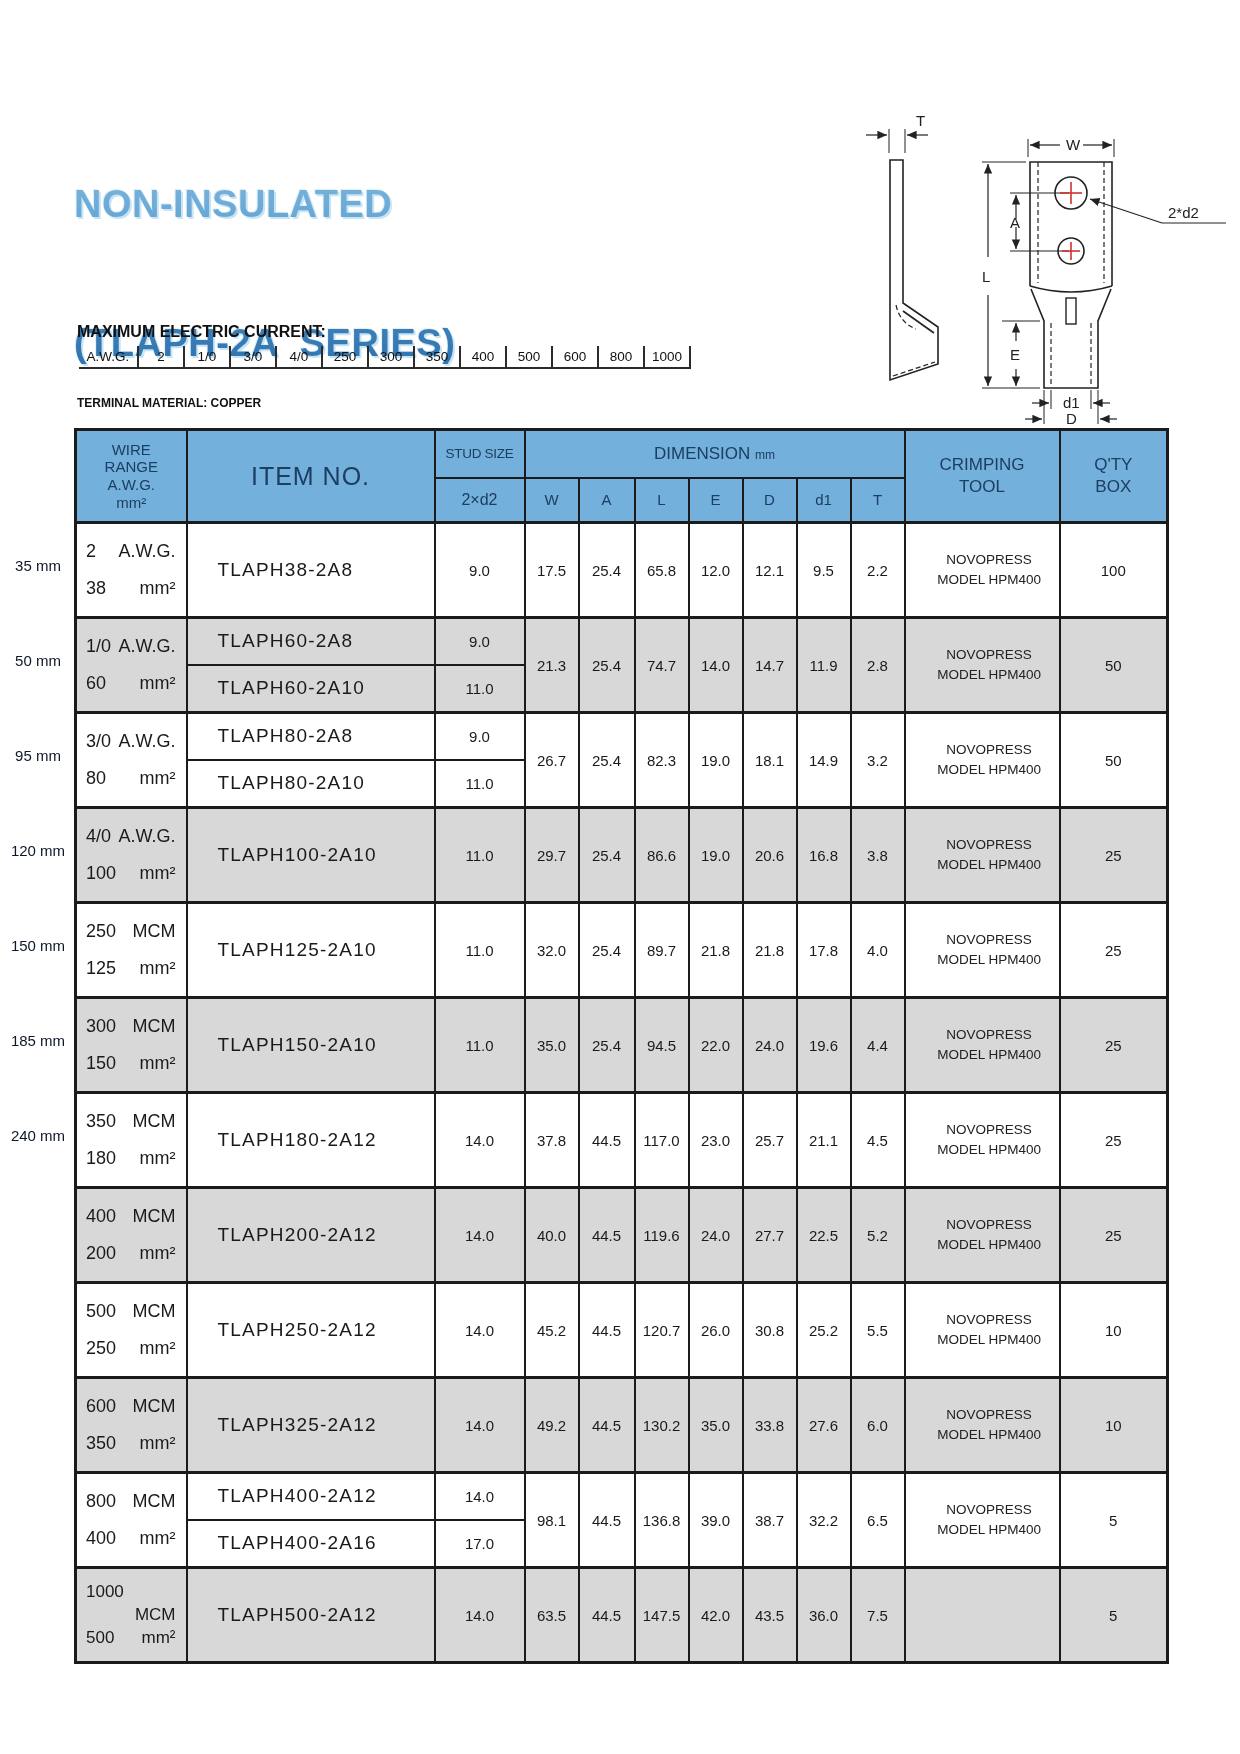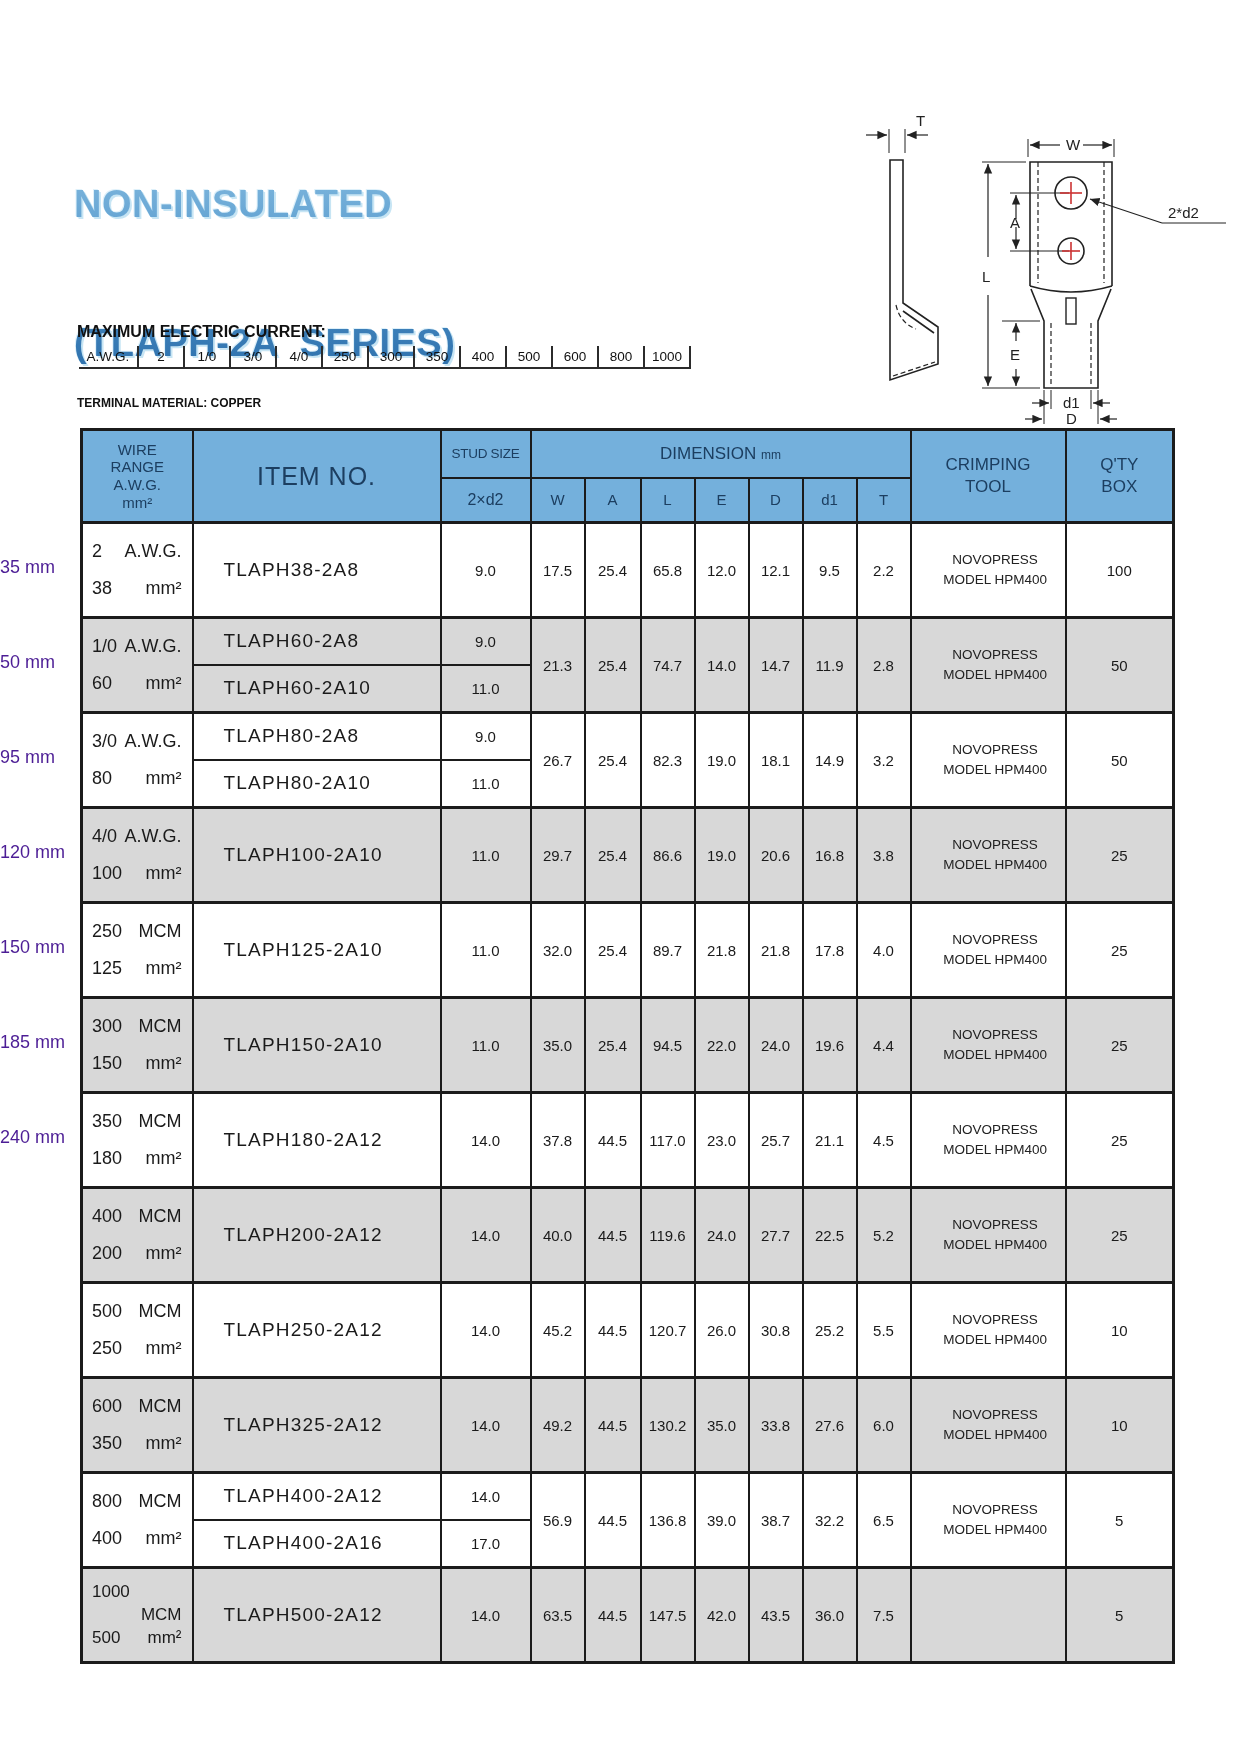--- a/index.html
+++ b/index.html
@@ -21,21 +21,21 @@
   .mec td{border-right:2px solid #2b2b2b;border-bottom:2px solid #2b2b2b;
           font-size:13.5px;color:#111;text-align:center;height:21px;
           padding:0 3px;min-width:38px;}
   .mec td.lbl{min-width:52px;}
   .terminal{position:absolute;left:77px;top:396px;font-size:12px;font-weight:700;color:#111;}
 
   
   .drawing{position:absolute;left:770px;top:95px;overflow:visible;}
 
   
-  .tbl-wrap{position:absolute;left:80px;top:428px;}
+  .tbl-wrap{position:absolute;left:74px;top:428px;}
   table.main{border-collapse:collapse;table-layout:fixed;width:1092px;border:3px solid #1b1b1b;}
   .main th,.main td{border:2px solid #1b1b1b;padding:0;vertical-align:middle;overflow:hidden;}
   .main th{background:#74b0dc;color:#1c3e60;font-weight:400;text-align:center;}
   tr.h1{height:48px;} tr.h2{height:45px;}
   .h2 th{border-bottom-width:3px;}
   tr.rtop>td{border-top-width:3px;}
   tr.full{height:95px;} tr.half{height:47px;} tr.half2{height:48px;}
   .th-wire{font-size:15px;line-height:1.18;}
   .th-item{font-size:25px;letter-spacing:1px;margin-left:24px;}
   .th-stud{font-size:13.5px;letter-spacing:-.3px;}
@@ -44,21 +44,21 @@
   .dimh{font-size:15px;}
   .th-2l{font-size:17px;line-height:1.3;}
   .main td{background:#fff;color:#1a1a1a;}
   .main td.alt{background:#d8d8d8;}
   .wl{display:flex;flex-direction:column;gap:16px;padding:0 10px 0 9px;font-size:18px;}
   .wl.three{gap:3px;font-size:17px;}
   .wline{display:flex;justify-content:space-between;}
   td.item{font-size:19px;letter-spacing:1.2px;text-align:left;padding-left:30px;}
   td.num{font-size:15px;text-align:center;}
   td.tool{font-size:13.5px;text-align:center;padding-left:14px;line-height:1.45;color:#222;}
-  .side-label{position:absolute;left:0;width:76px;text-align:left;font-size:18px;color:#4c1d95;}
+  .side-label{position:absolute;left:0;width:76px;text-align:center;font-size:15px;color:#0f172a;}
 </style>
 </head>
 <body>
 
 <div class="page">
 
   <div class="title">
     <div>NON-INSULATED</div>
     <div>(TLAPH-2A  SERIES)</div>
   </div>
@@ -482,21 +482,21 @@
                   <span>MCM</span>
                 </div>
                 <div class="wline">
                   <span>400</span>
                   <span>mm²</span>
                 </div>
               </div>
             </td>
             <td class="item">TLAPH400-2A12</td>
             <td class="num">14.0</td>
-            <td class="num" rowspan="2">56.9</td>
+            <td class="num" rowspan="2">98.1</td>
             <td class="num" rowspan="2">44.5</td>
             <td class="num" rowspan="2">136.8</td>
             <td class="num" rowspan="2">39.0</td>
             <td class="num" rowspan="2">38.7</td>
             <td class="num" rowspan="2">32.2</td>
             <td class="num" rowspan="2">6.5</td>
             <td class="tool" rowspan="2">NOVOPRESS<br>MODEL HPM400</td>
             <td class="num" rowspan="2">5</td>
           </tr>
           <tr class="half2">

